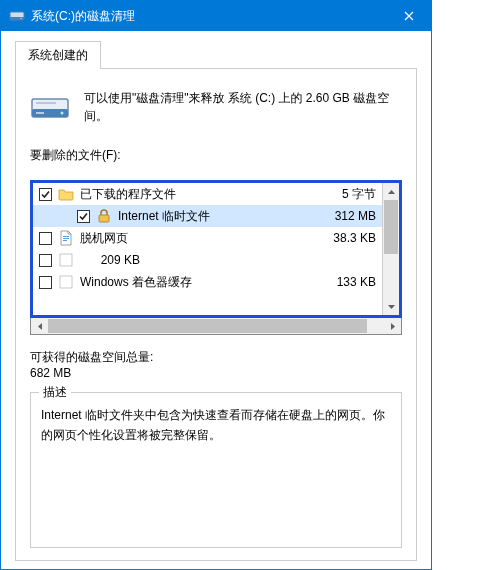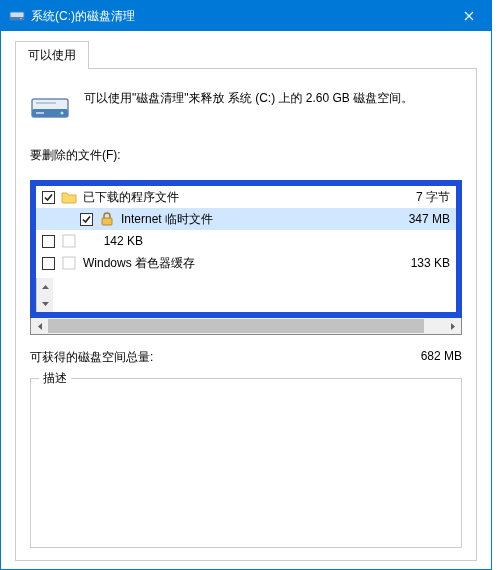--- a/index.html
+++ b/index.html
@@ -1,46 +1,46 @@
 <!DOCTYPE html>
 <html><head>
 <meta charset="utf-8">
 <style>
 * { box-sizing: border-box; margin: 0; padding: 0; }
 body { font-family: "Microsoft YaHei", "Segoe UI", sans-serif; font-size: 12px; background: #fff; }
-.window { width: 492px; height: 570px; border: 1px solid #0078d7; display: flex; flex-direction: column; }
+.window { width: 432px; height: 570px; border: 1px solid #0078d7; display: flex; flex-direction: column; }
 .titlebar { background: #0078d7; color: #fff; height: 30px; display: flex; align-items: center; padding: 0 0 0 8px; }
 .titlebar-icon { width: 16px; height: 16px; margin-right: 6px; }
 .titlebar-text { flex: 1; font-size: 12px; }
 .close-btn { width: 45px; height: 30px; display: flex; align-items: center; justify-content: center; cursor: pointer; }
 .content { flex: 1; padding: 10px 14px 8px 14px; background: #fff; display: flex; flex-direction: column; }
 .tab-area { position: relative; }
 .tab { display: inline-block; padding: 5px 12px; border: 1px solid #ccc; border-bottom: none; background: #fff; font-size: 12px; position: relative; z-index: 2; }
 .tab-panel { border: 1px solid #ccc; padding: 16px 14px 12px 14px; margin-top: -1px; flex: 1; display: flex; flex-direction: column; }
 .intro-row { display: flex; align-items: flex-start; gap: 14px; margin-bottom: 22px; }
 .disk-icon { width: 40px; height: 40px; flex-shrink: 0; }
 .intro-text { font-size: 12px; line-height: 1.5; padding-top: 4px; }
 .section-label { font-size: 12px; margin-bottom: 16px; }
-.list-container { border: 6px solid #1d4ed8; height: 138px; display: flex; position: relative; flex-direction: column; }
+.list-container { border: 3px solid #1d4ed8; height: 138px; display: flex; position: relative; }
 .list-body { flex: 1; overflow: hidden; }
 .list-row { display: flex; align-items: center; height: 22px; padding: 0 6px; gap: 6px; }
 .list-row.selected { background: #d0e7ff; padding-left: 44px; }
 .chk { width: 13px; height: 13px; border: 1px solid #333; background: #fff; display: flex; align-items: center; justify-content: center; flex-shrink: 0; }
 .file-icon { width: 16px; height: 16px; flex-shrink: 0; }
 .row-label { flex: 1; font-size: 12px; white-space: nowrap; overflow: hidden; }
 .row-size { font-size: 12px; text-align: right; min-width: 60px; }
 .vscroll { width: 17px; background: #f0f0f0; border-left: 1px solid #ccc; display: flex; flex-direction: column; }
 .sc-btn { height: 17px; background: #f0f0f0; display: flex; align-items: center; justify-content: center; }
 .sc-track { flex: 1; background: #f0f0f0; position: relative; }
 .sc-thumb { position: absolute; left: 1px; right: 1px; top: 0; height: 55%; background: #c2c2c2; }
 .hscroll { height: 17px; border: 1px solid #888; border-top: none; display: flex; }
 .hsc-btn { width: 17px; background: #f0f0f0; display: flex; align-items: center; justify-content: center; }
 .hsc-track { flex: 1; background: #f0f0f0; position: relative; }
 .hsc-thumb { position: absolute; top: 1px; bottom: 1px; left: 0; width: 95%; background: #c2c2c2; }
-.total-row { display: flex; margin-top: 14px; margin-bottom: 12px; font-size: 12px; }
+.total-row { display: flex; margin-top: 14px; margin-bottom: 12px; font-size: 12px; flex-direction: column; }
 .total-label { flex: 1; }
 .total-value { }
 .group-box { border: 1px solid #ccc; padding: 12px 10px 6px 10px; position: relative; flex: 1; }
 .group-title { position: absolute; top: -9px; left: 8px; background: #fff; padding: 0 4px; font-size: 12px; }
 .desc-text { font-size: 12px; line-height: 1.7; }
 </style>
 </head>
 <body>
 
 <div class="window">
@@ -55,21 +55,21 @@
     <span class="titlebar-text">系统(C:)的磁盘清理</span>
     <div class="close-btn">
       <svg width="10" height="10" viewBox="0 0 10 10">
           <path d="M1 1 L9 9 M9 1 L1 9" stroke="#fff" stroke-width="1.2"></path>
         </svg>
     </div>
   </div>
 
   <div class="content">
     <div class="tab-area">
-      <div class="tab">可以使用</div>
+      <div class="tab">系统创建的</div>
     </div>
 
     <div class="tab-panel">
 
       <div class="intro-row">
         <span class="disk-icon">
           <svg viewBox="0 0 40 40">
               <rect x="2" y="14" width="36" height="18" rx="2" fill="#e8eef5" stroke="#6b8aad" stroke-width="1.5"></rect>
               <rect x="2" y="24" width="36" height="8" rx="2" fill="#4a80b8"></rect>
               <circle cx="32" cy="28" r="1.5" fill="#aee"></circle>
@@ -87,41 +87,53 @@
             <div class="list-row">
               <span class="chk">
                 <svg width="9" height="9" viewBox="0 0 9 9">
                   <path d="M1 4.5 L3.5 7 L8 1.5" stroke="#222" stroke-width="1.6" fill="none"></path>
                 </svg>
               </span>
               <span class="file-icon"><svg viewBox="0 0 16 16">
                   <path d="M1 4 h5 l1.5 2 H15 v7 a1 1 0 0 1 -1 1 H2 a1 1 0 0 1 -1 -1 Z" fill="#ffd86b" stroke="#c9a227" stroke-width="0.8"></path>
                 </svg></span>
               <span class="row-label">已下载的程序文件</span>
-              <span class="row-size">7 字节</span>
+              <span class="row-size">5 字节</span>
             </div>
             <div class="list-row selected">
               <span class="chk">
                 <svg width="9" height="9" viewBox="0 0 9 9">
                   <path d="M1 4.5 L3.5 7 L8 1.5" stroke="#222" stroke-width="1.6" fill="none"></path>
                 </svg>
               </span>
               <span class="file-icon"><svg viewBox="0 0 16 16">
                   <rect x="3" y="7" width="10" height="7" rx="1" fill="#f2c14e" stroke="#a87a1f" stroke-width="0.8"></rect>
                   <path d="M5 7 V5 a3 3 0 0 1 6 0 V7" fill="none" stroke="#a87a1f" stroke-width="1.5"></path>
                 </svg></span>
               <span class="row-label">Internet 临时文件</span>
-              <span class="row-size">347 MB</span>
+              <span class="row-size">312 MB</span>
+            </div>
+            <div class="list-row">
+              <span class="chk"></span>
+              <span class="file-icon"><svg viewBox="0 0 16 16">
+                  <path d="M3 1 h7 l3 3 v11 H3 Z" fill="#fff" stroke="#888" stroke-width="0.8"></path>
+                  <path d="M10 1 v3 h3" fill="none" stroke="#888" stroke-width="0.8"></path>
+                  <rect x="5" y="6" width="6" height="1" fill="#5b9bd5"></rect>
+                  <rect x="5" y="8" width="6" height="1" fill="#5b9bd5"></rect>
+                  <rect x="5" y="10" width="4" height="1" fill="#5b9bd5"></rect>
+                </svg></span>
+              <span class="row-label">脱机网页</span>
+              <span class="row-size">38.3 KB</span>
             </div>
             <div class="list-row">
               <span class="chk"></span>
               <span class="file-icon"><svg viewBox="0 0 16 16">
                   <rect x="2" y="2" width="12" height="12" fill="#fff" stroke="#bbb" stroke-width="0.8"></rect>
                 </svg></span>
-              <span class="row-size">142 KB</span>
+              <span class="row-size">209 KB</span>
             </div>
             <div class="list-row">
               <span class="chk"></span>
               <span class="file-icon"><svg viewBox="0 0 16 16">
                   <rect x="2" y="2" width="12" height="12" fill="#fff" stroke="#bbb" stroke-width="0.8"></rect>
                 </svg></span>
               <span class="row-label">Windows 着色器缓存</span>
               <span class="row-size">133 KB</span>
             </div>
           </div>
@@ -157,17 +169,18 @@
           </div>
       </div>
 
       <div class="total-row">
         <span class="total-label">可获得的磁盘空间总量:</span>
         <span class="total-value">682 MB</span>
       </div>
 
       <div class="group-box">
         <span class="group-title">描述</span>
+        <div class="desc-text">Internet 临时文件夹中包含为快速查看而存储在硬盘上的网页。你的网页个性化设置将被完整保留。</div>
       </div>
 
     </div>
   </div>
 </div>
 
 </body></html>

